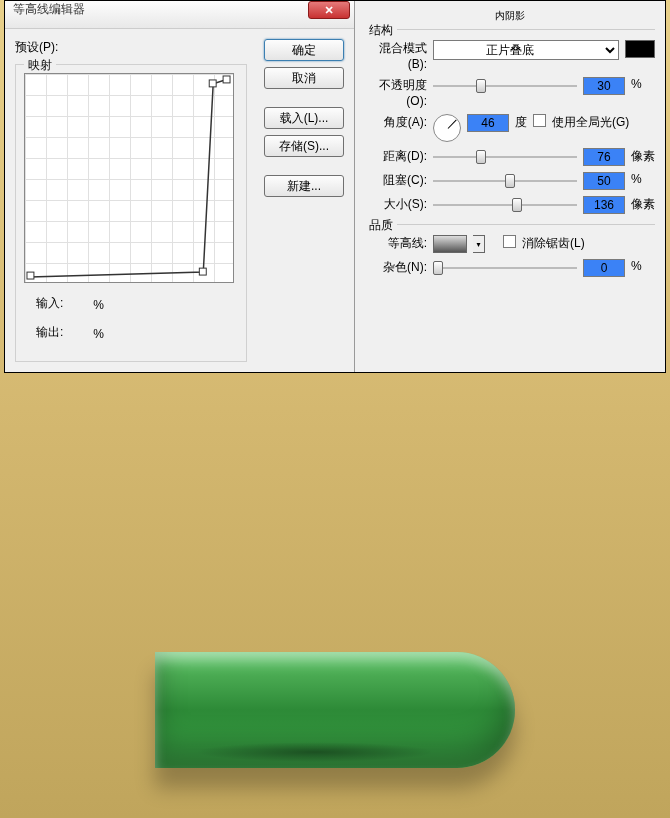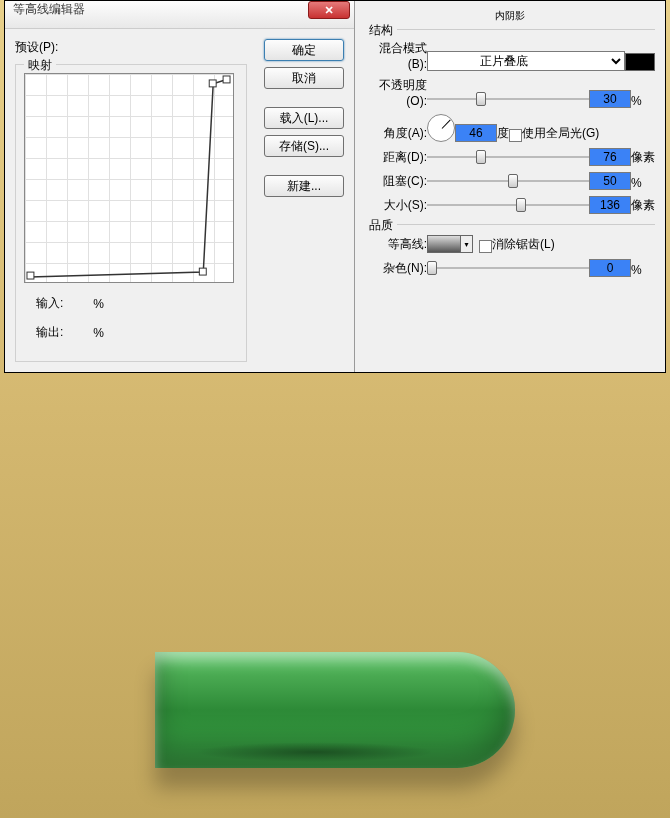--- a/index.html
+++ b/index.html
@@ -18,26 +18,26 @@
 .row { display: flex; align-items: center; gap: 4px; margin-bottom: 8px; }
 .label { font-size: 12px; }
 select { flex: 1; font-size: 12px; height: 20px; border: 1px solid #7a7a7a; background: #fff; }
 .btn { height: 22px; border: 1px solid #707070; background: linear-gradient(180deg, #fdfdfd, #e5e5e5); font-size: 12px; border-radius: 3px; display: flex; align-items: center; justify-content: center; }
 .btn-primary { border: 1px solid #3c7fb1; box-shadow: 0 0 2px #3c7fb1; }
 .fieldset { border: 1px solid #d0d0d0; padding: 8px; position: relative; margin-top: 4px; }
 .fieldset-legend { position: absolute; top: -8px; left: 8px; background: #f0f0f0; padding: 0 4px; font-size: 12px; }
 .curve-box { width: 210px; height: 210px; background: #fff; border: 1px solid #888; position: relative; margin-bottom: 10px; }
 .curve-box::before { content: ''; position: absolute; inset: 0; background-image: linear-gradient(to right, #e0e0e0 1px, transparent 1px), linear-gradient(to bottom, #e0e0e0 1px, transparent 1px); background-size: 21px 21px; }
 .curve-svg { position: absolute; inset: 0; }
-.io-row { display: flex; align-items: center; gap: 30px; margin: 12px 12px; font-size: 12px; }
+.io-row { display: flex; align-items: flex-end; gap: 30px; margin: 12px 12px; font-size: 12px; }
 .right-body { padding: 8px 10px; }
 .section-title { font-size: 10px; margin-bottom: 6px; text-align: center; }
 .group { border-top: 1px solid #ccc; padding-top: 4px; margin-bottom: 10px; position: relative; }
 .group-label { position: absolute; top: -8px; left: 0; background: #f0f0f0; padding: 0 4px; font-size: 12px; }
-.prow { display: flex; align-items: flex-end; margin: 6px 0; font-size: 12px; }
+.prow { display: flex; align-items: flex-start; gap: 6px; margin: 6px 0; font-size: 12px; }
 .plabel { width: 62px; text-align: right; }
 select.combo { width: 100px; height: 20px; border: 1px solid #7a7a7a; background: #fff; font-size: 12px; padding-left: 48px; }
 .swatch { width: 30px; height: 18px; background: #000; border: 1px solid #666; }
 .slider { flex: 1; height: 18px; position: relative; }
 .slider-track { position: absolute; top: 8px; left: 0; right: 0; height: 2px; background: #bbb; }
 .slider-thumb { position: absolute; top: 2px; width: 10px; height: 14px; background: linear-gradient(180deg,#fff,#ccc); border: 1px solid #666; border-radius: 2px; }
 .num-input { width: 42px; height: 18px; border: 1px solid #7a7a7a; background: #3b82f6; text-align: center; font-size: 12px; }
 .unit { width: 24px; }
 .angle-dial { width: 28px; height: 28px; border: 1px solid #888; border-radius: 50%; background: #fff; position: relative; }
 .angle-dial::after { content: ''; position: absolute; top: 13px; left: 14px; width: 12px; height: 1px; background: #000; transform-origin: left; transform: rotate(-46deg); }

